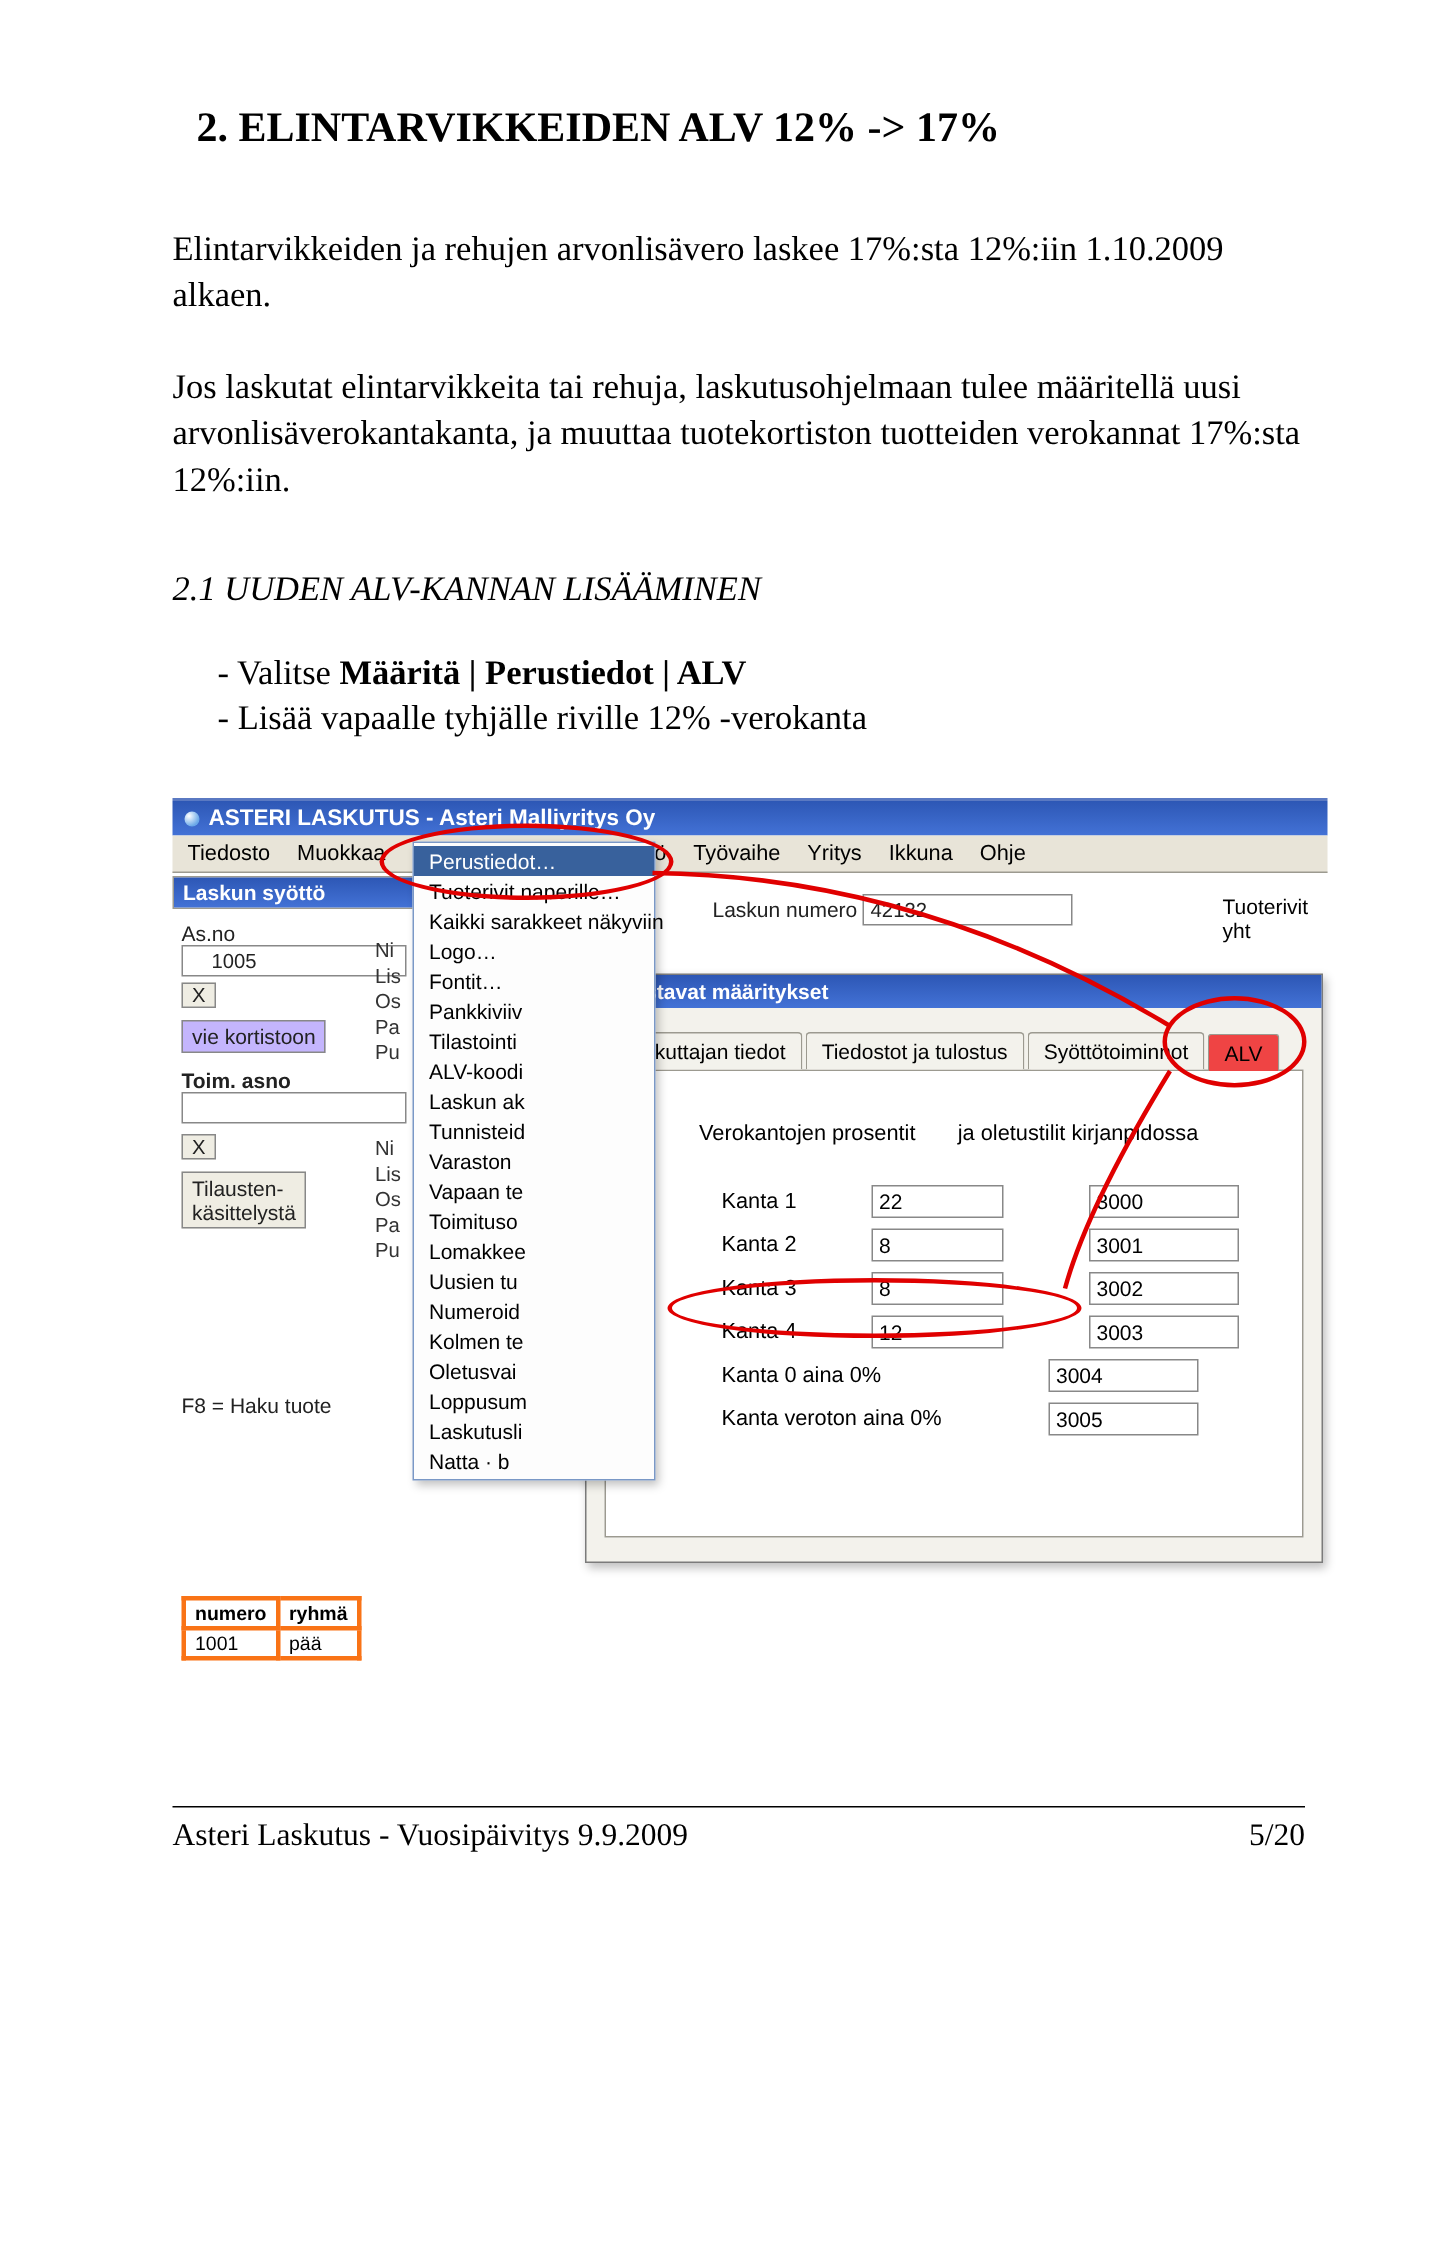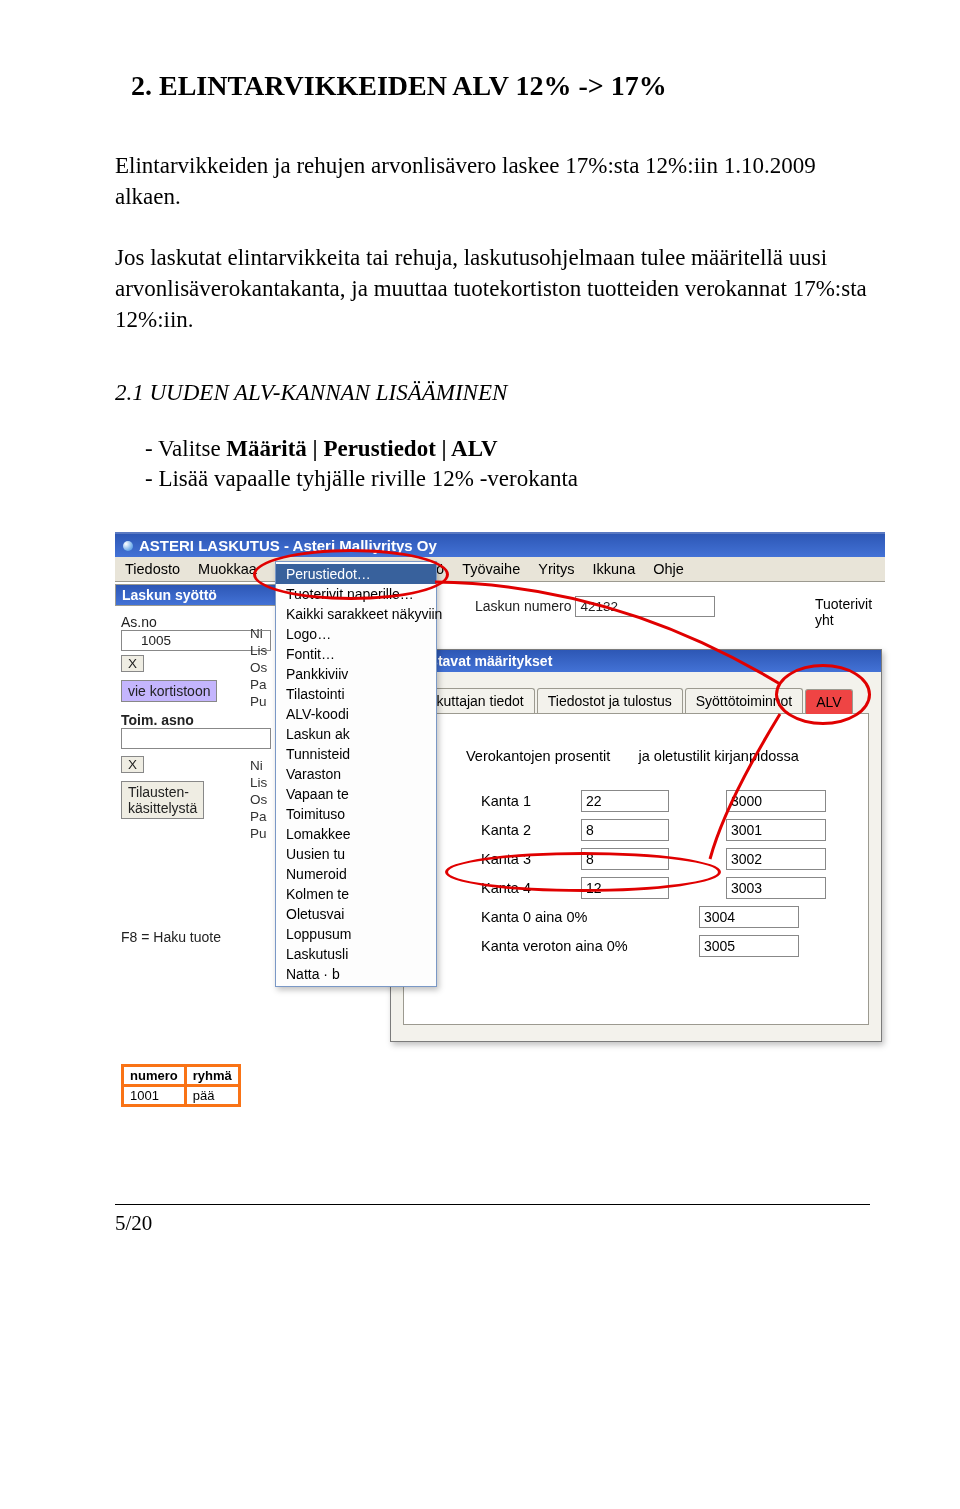--- a/index.html
+++ b/index.html
@@ -438,16 +438,17 @@
     <div class="ellipse" style="left:330px; top:318px; width:270px; height:34px;"></div>
 
     <svg class="redline" style="left:0; top:0;" width="770" height="620">
       <path d="M 320 48 Q 500 50 665 150" stroke="#e00000" stroke-width="3" fill="none"></path>
       <path d="M 665 180 Q 610 270 595 325" stroke="#e00000" stroke-width="3" fill="none"></path>
     </svg>
 
   </div>
 
   <footer class="pagefoot">
+    <span>Asteri Laskutus - Vuosipäivitys 9.9.2009</span>
     <span>5/20</span>
   </footer>
 
 </div>
 
 </body></html>

